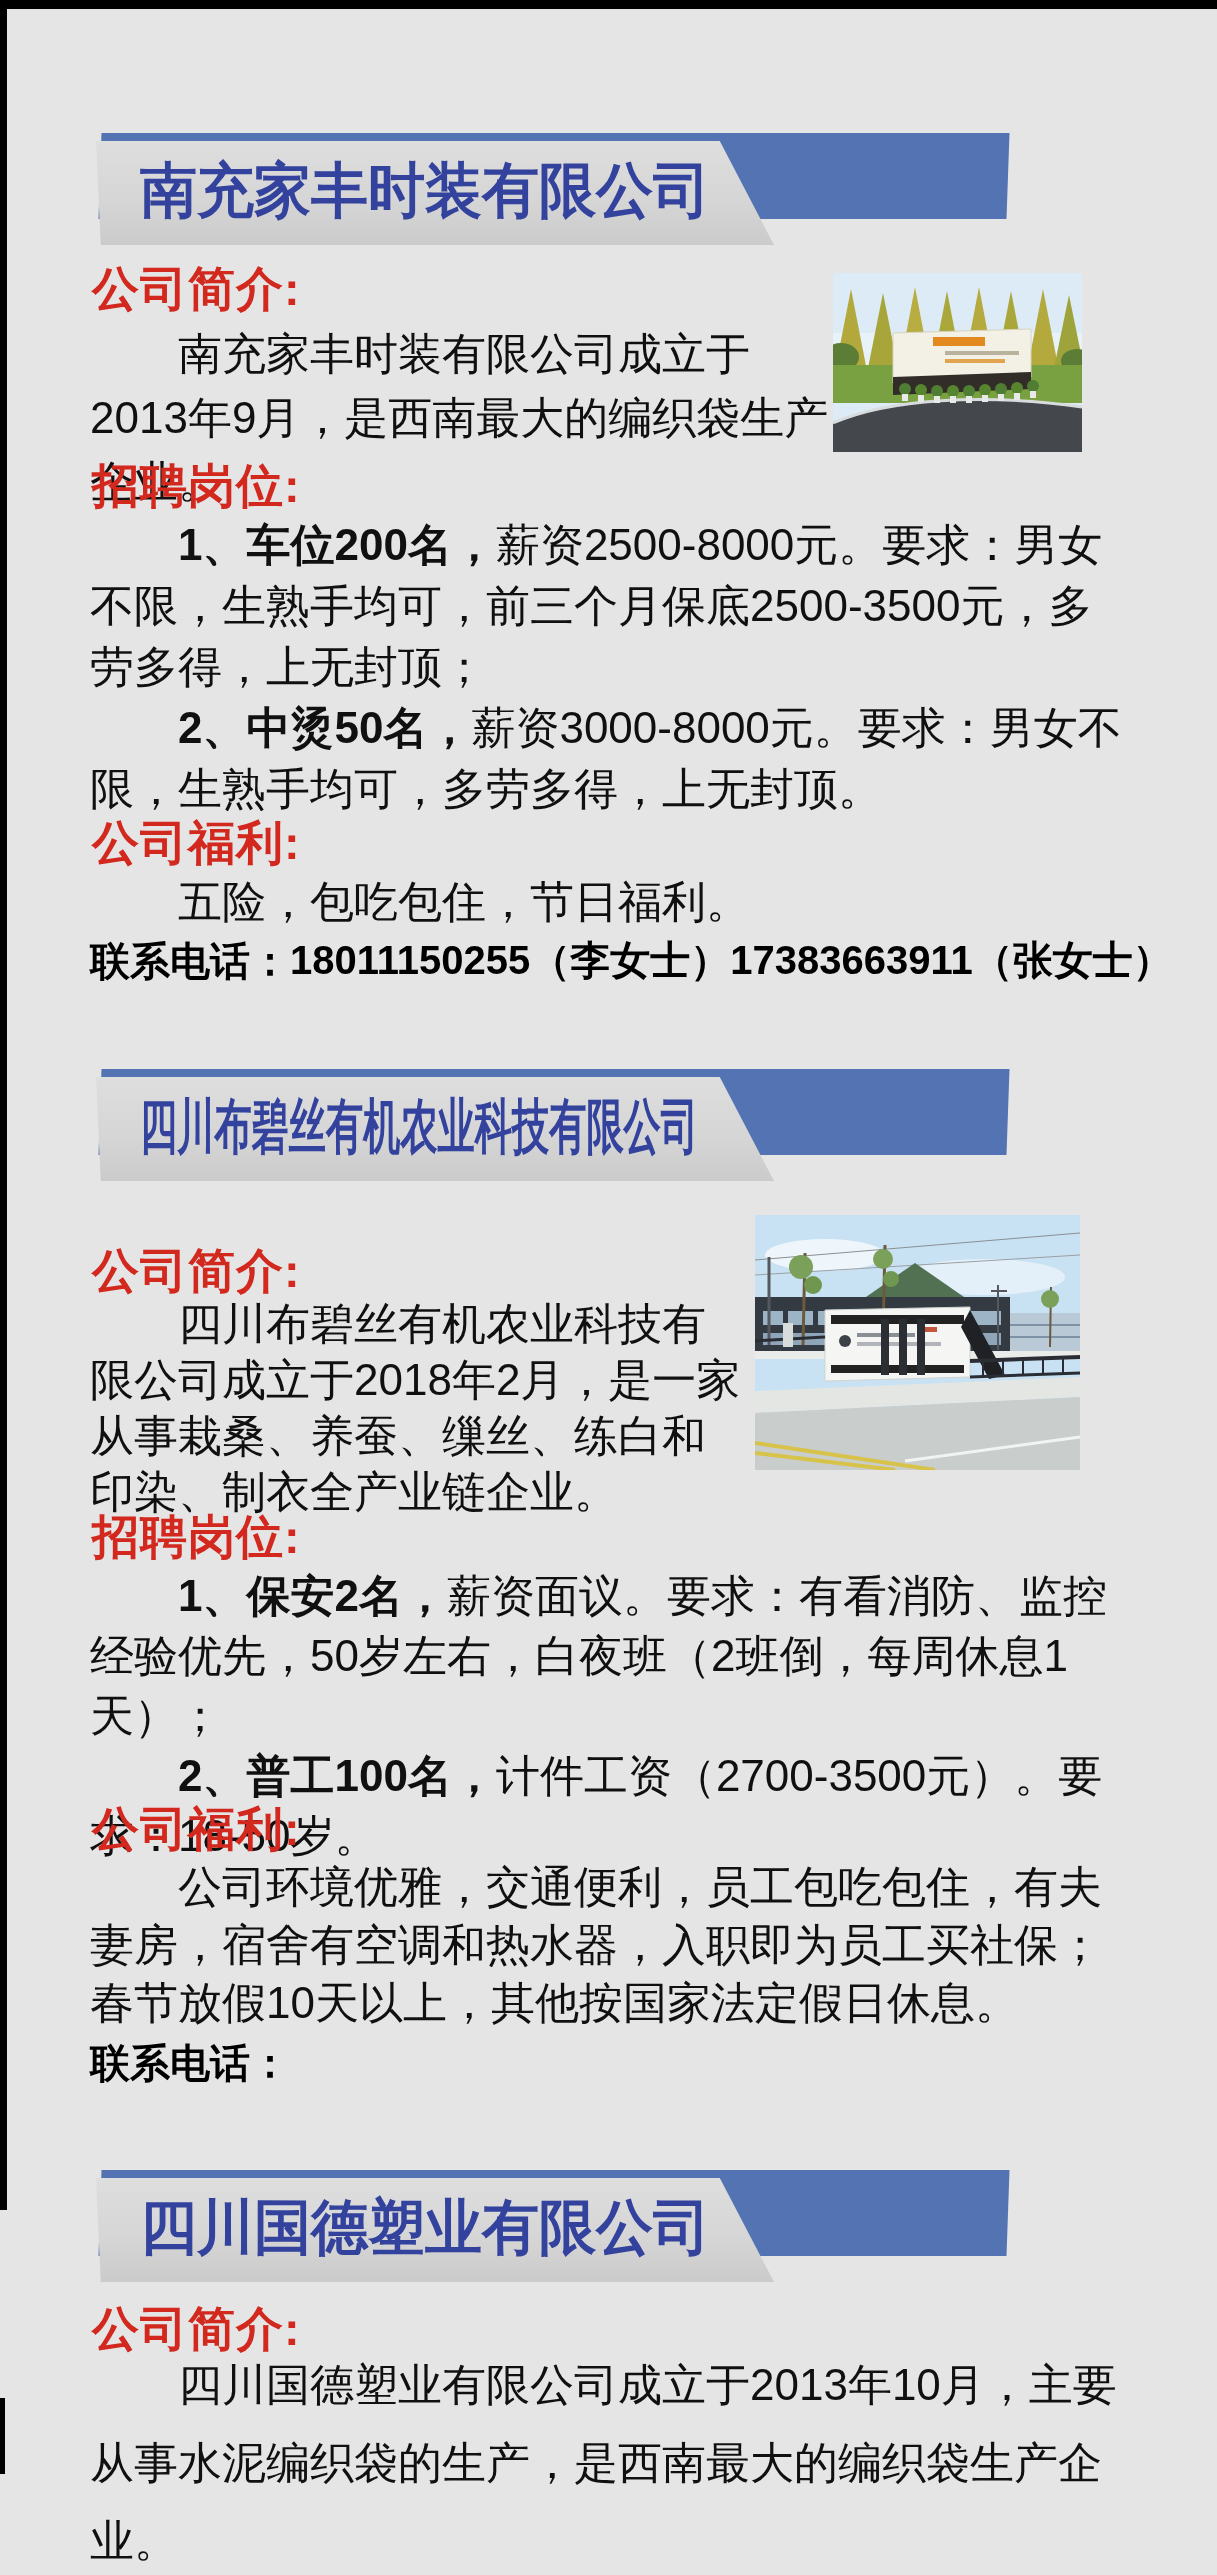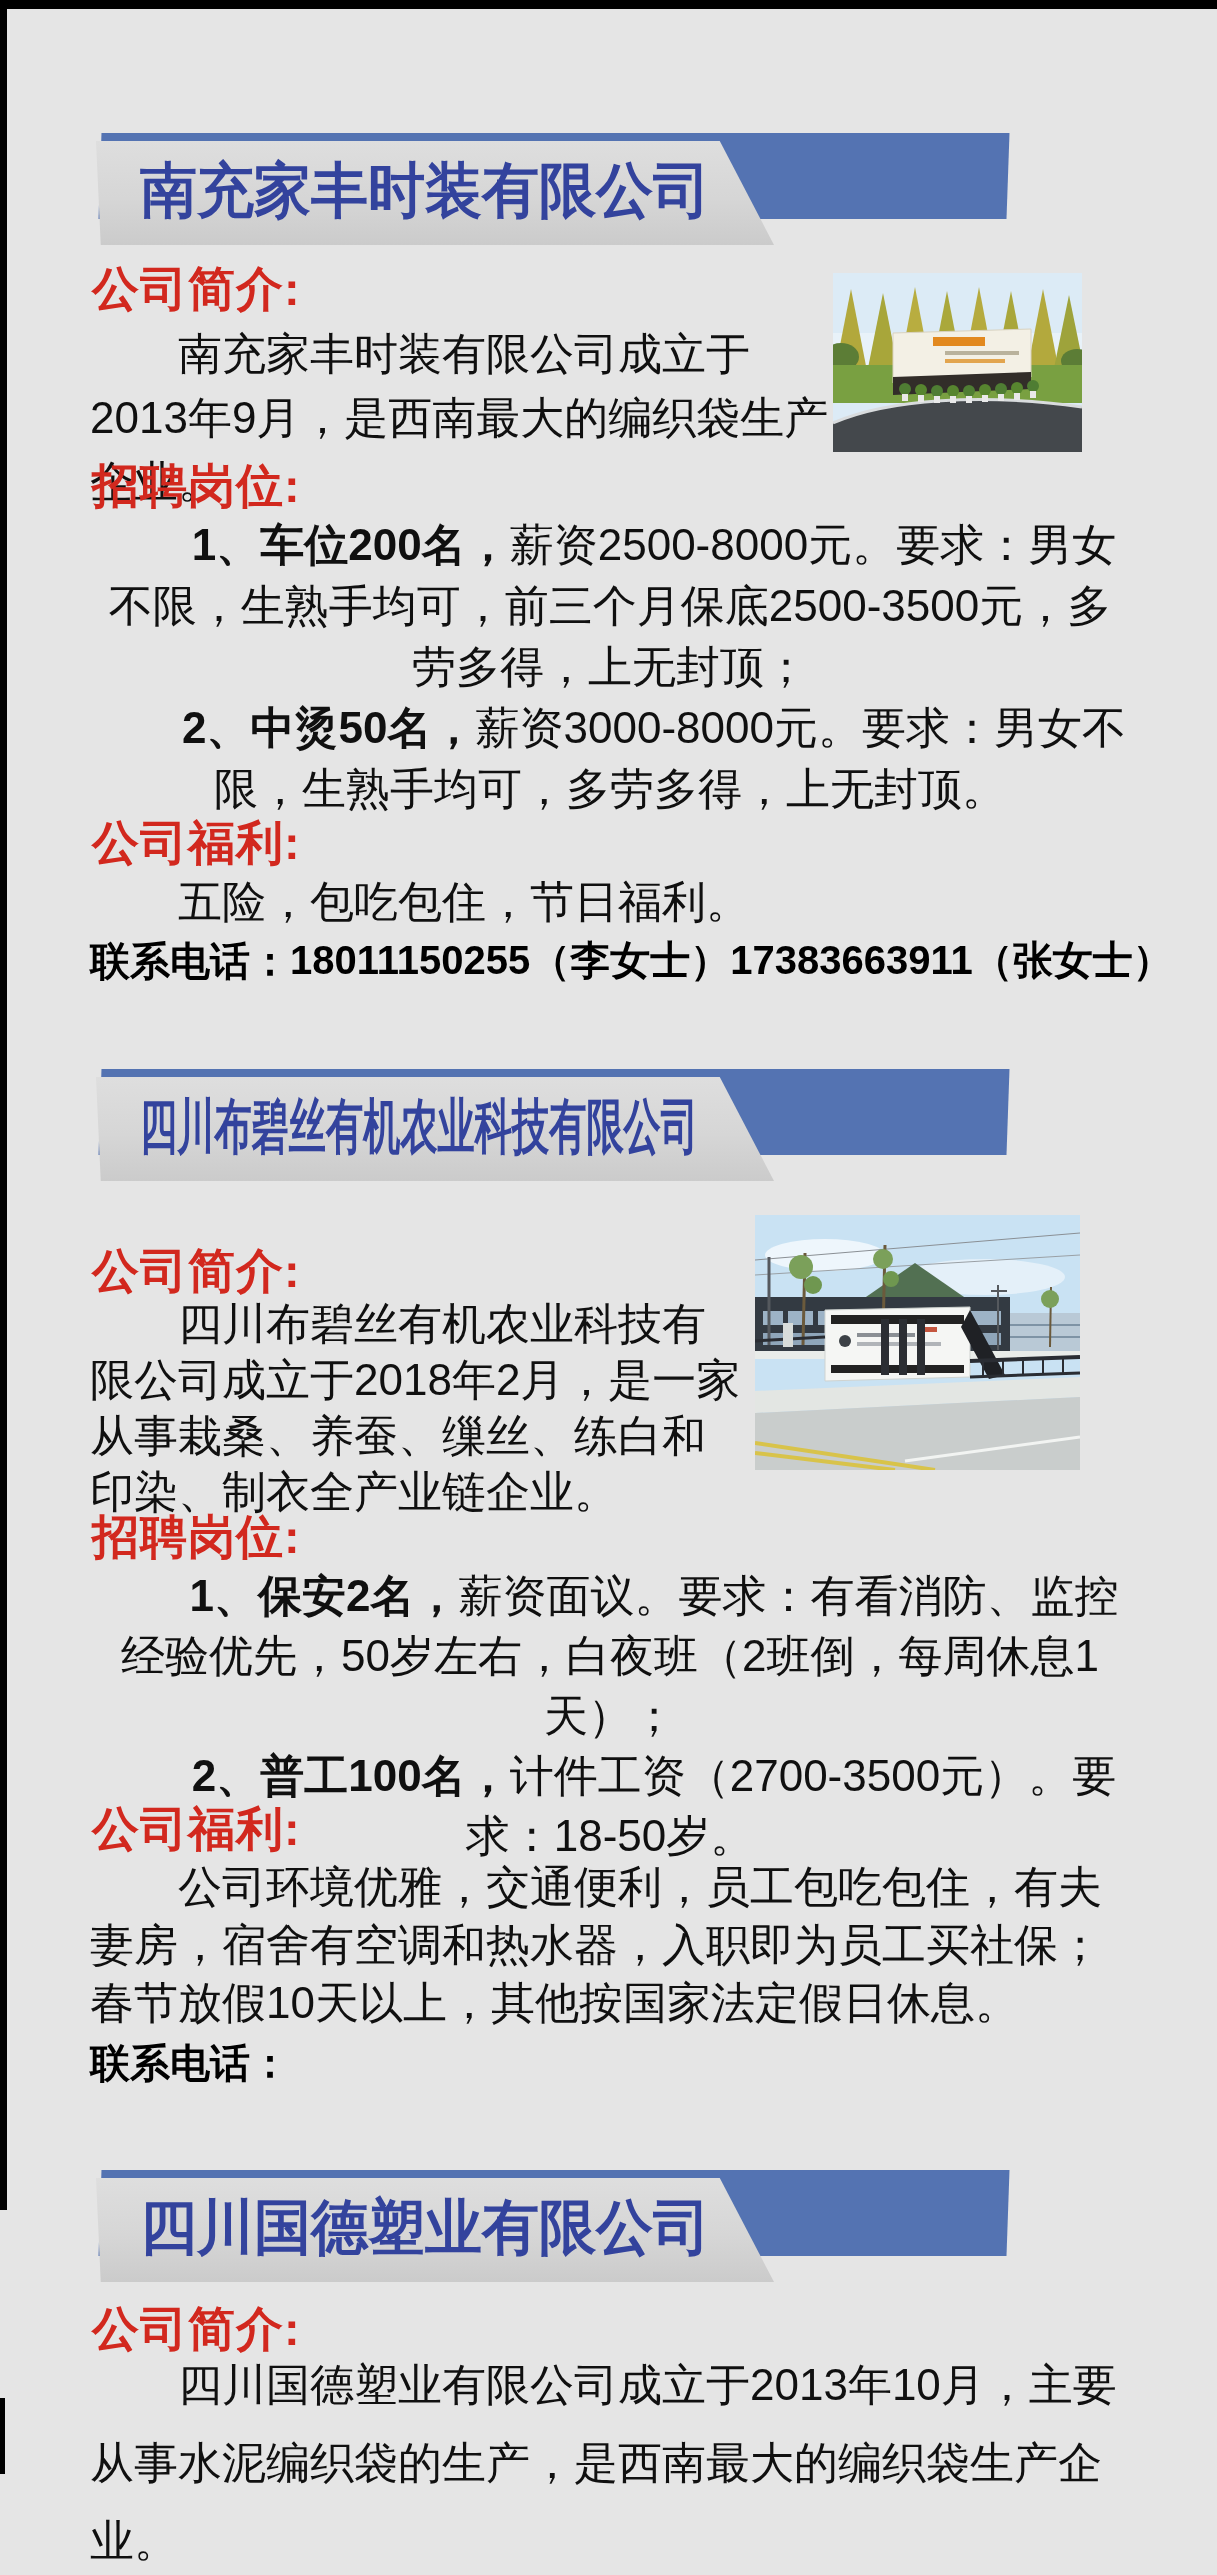--- a/index.html
+++ b/index.html
@@ -17,21 +17,21 @@
        background:linear-gradient(180deg,#dedede 0%,#d6d6d6 55%,#cbcbcb 100%);
        clip-path:polygon(0 0,92% 0,100% 100%,0.7% 100%);}
   .banner .title{position:absolute;left:44px;top:22px;font-size:60px;font-weight:bold;color:#33439d;
        white-space:nowrap;transform:scaleX(0.95);transform-origin:0 0;}
   .banner .title.condensed{transform:scaleX(0.62);}
 
   .rh{position:absolute;left:92px;font-size:47px;font-weight:bold;color:#d2281e;letter-spacing:1px;white-space:nowrap;}
 
   .bp{position:absolute;left:90px;font-size:44px;color:#101010;margin:0;}
   .indent{text-indent:88px;}
-  .job{margin:0;text-indent:88px;text-align:center;}
+  .job{margin:0;text-indent:88px;}
   .job b{font-weight:bold;}
 
   .phone{position:absolute;left:90px;display:flex;align-items:flex-end;
          font-size:40px;font-weight:bold;color:#000;}
   .phone .nums{display:flex;flex-direction:row;}
 
   .photo{position:absolute;overflow:hidden;}
   .photo svg{display:block;}
 </style>
 </head>

